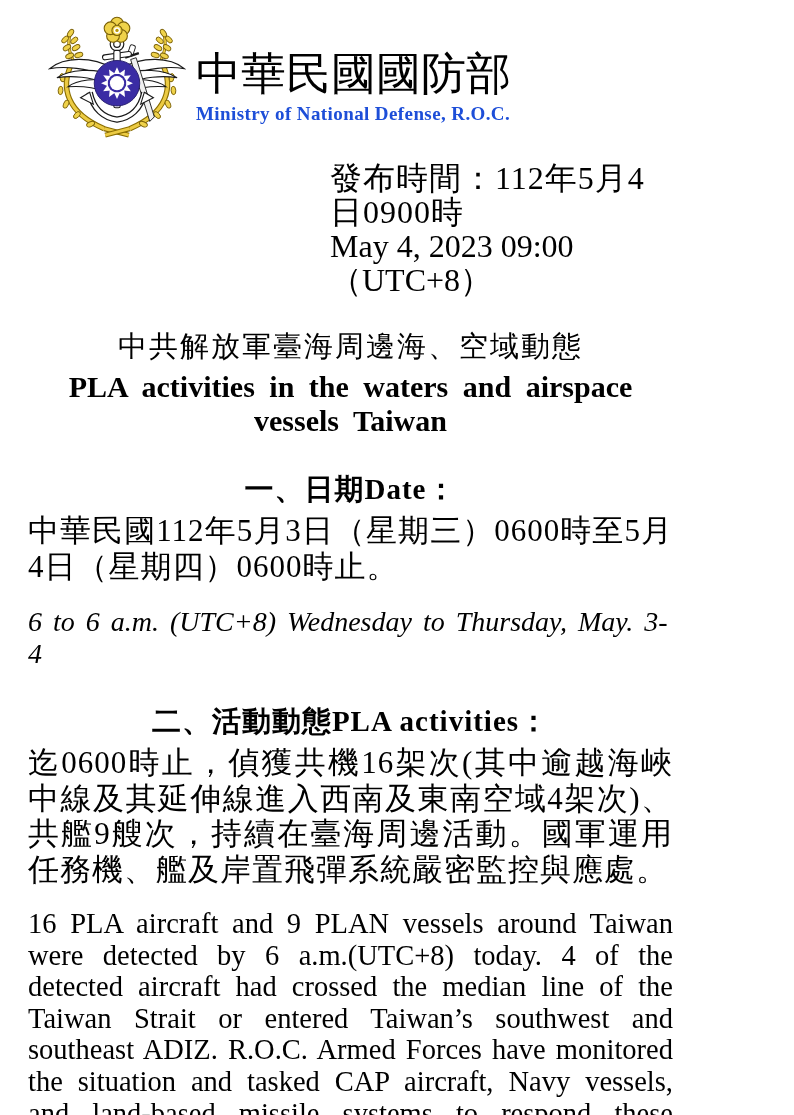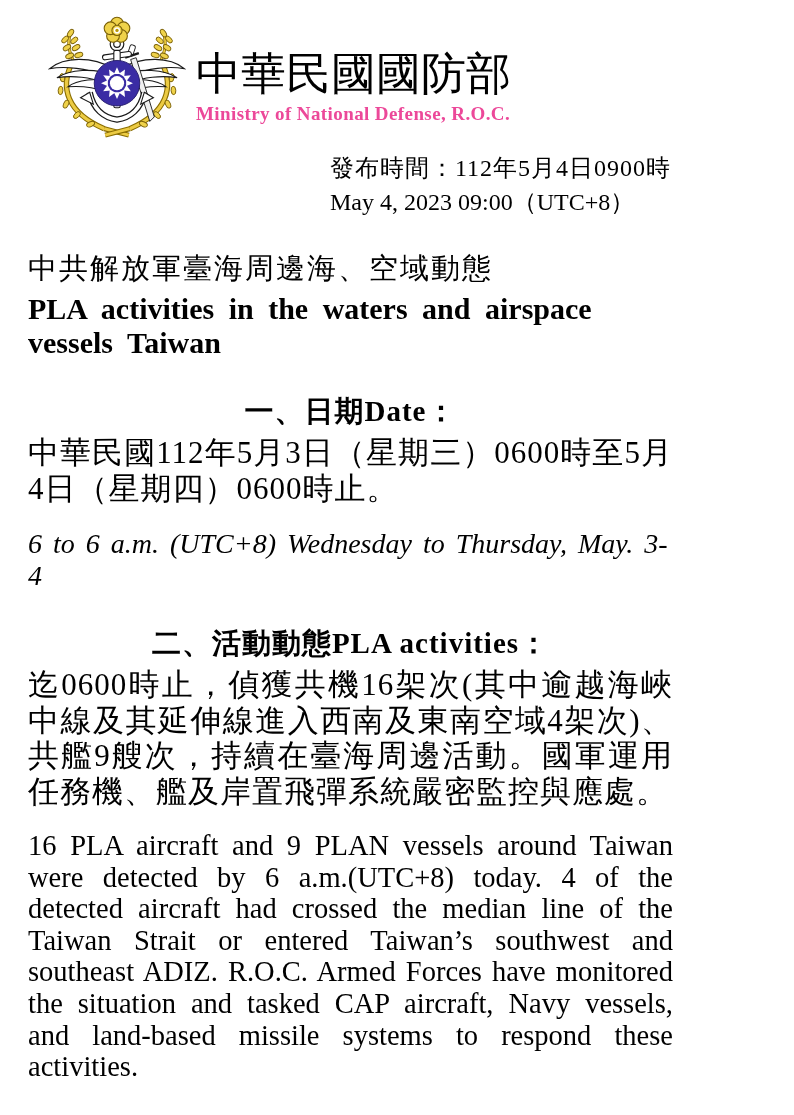--- a/index.html
+++ b/index.html
@@ -14,29 +14,29 @@
   
   .header { display: flex; align-items: flex-start; margin-left: 16px; }
   .emblem { width: 146px; height: 132px; flex: 0 0 auto; }
   .logo-text { margin-top: 37px; margin-left: 6px; }
   .ministry-zh {
     font-size: 45px; line-height: 1.05; color: #000;
     letter-spacing: 0px; white-space: nowrap; font-weight: 500;
   }
   .ministry-en {
     margin-top: 5px; font-size: 19px; font-weight: bold;
-    color: #ec4899; letter-spacing: 0.4px; white-space: nowrap;
+    color: #1d4ed8; letter-spacing: 0.4px; white-space: nowrap;
   }
 
   
-  .release { margin-top: 5px; margin-left: 302px; font-size: 24px; line-height: 34px; }
+  .release { margin-top: 15px; margin-left: 302px; font-size: 32px; line-height: 34px; }
   .release .zh { letter-spacing: 1px; }
 
   
-  .doc-title { margin-top: 30px; }
+  .doc-title { margin-top: 30px; text-align: center; }
   .doc-title .zh { font-size: 29px; letter-spacing: 2px; }
   .doc-title .en { font-size: 30px; font-weight: bold; word-spacing: 7px; margin-top: 3px; }
 
   
   .sec-heading { margin-top: 32px; font-size: 29px; font-weight: bold; letter-spacing: 1px; text-align: center; }
   .para-zh {
     font-size: 31px; line-height: 35.5px; letter-spacing: 1px;
     text-align: justify; margin-top: 3px;
   }
   .line-en { margin-top: 22px; font-size: 28px; word-spacing: 4px; font-style: italic; }

